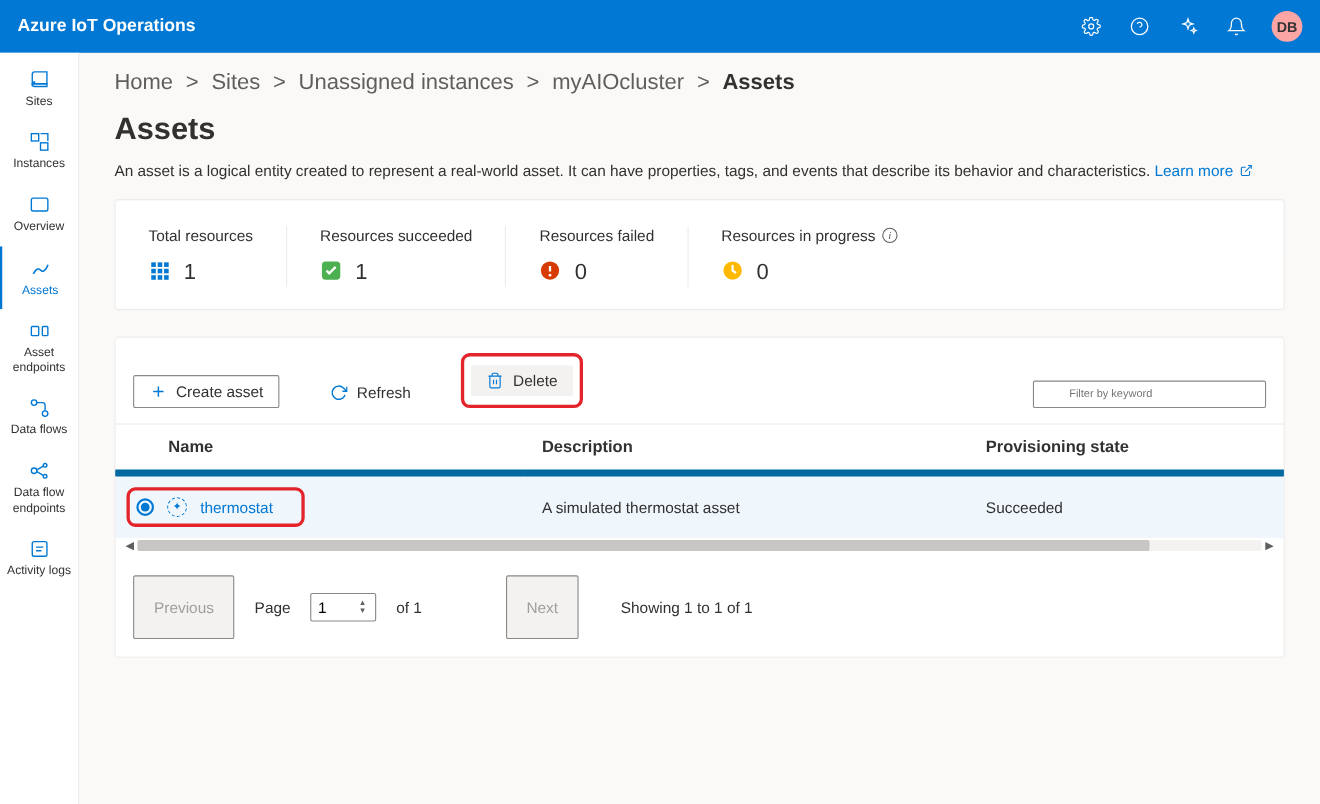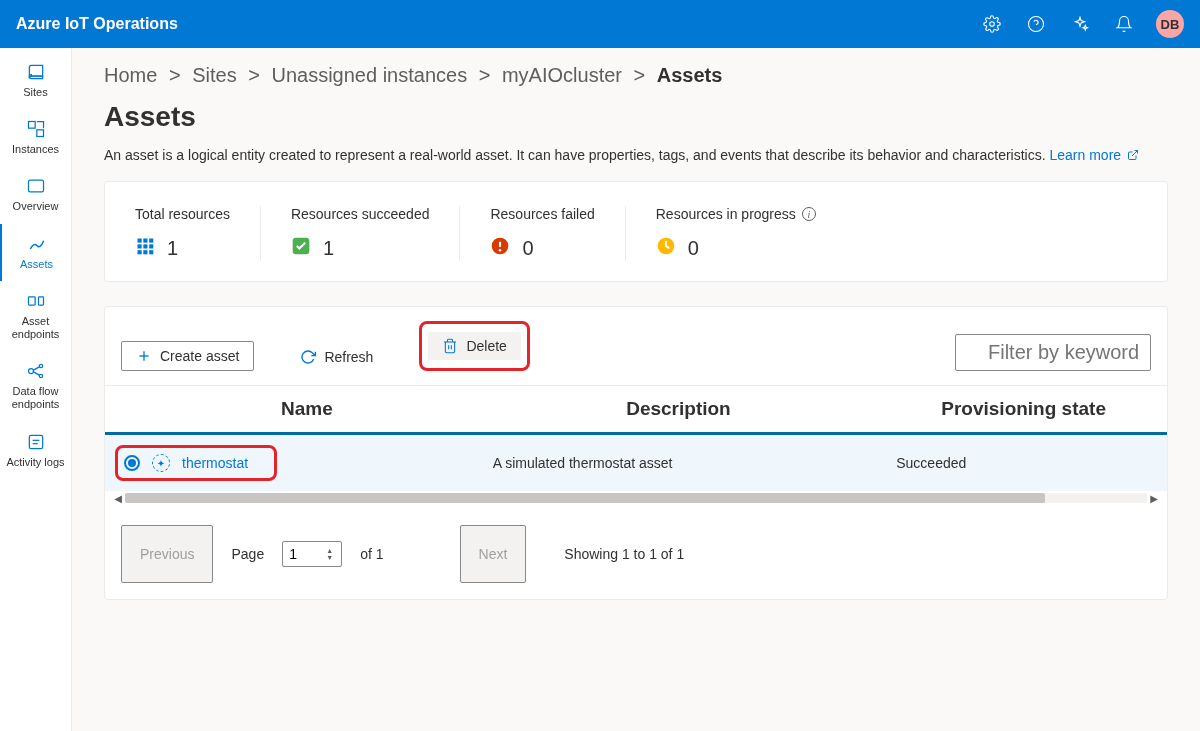--- a/index.html
+++ b/index.html
@@ -41,27 +41,27 @@
   .info-icon { width: 14px; height: 14px; border: 1px solid #605e5c; border-radius: 50%; display: inline-flex; align-items: center; justify-content: center; font-size: 10px; color: #605e5c; font-style: italic; font-family: serif; }
   
   
   .toolbar { display: flex; align-items: flex-end; padding: 14px 16px; gap: 32px; border-bottom: 1px solid #edebe9; }
   .btn { display: inline-flex; align-items: center; gap: 8px; padding: 6px 14px; font-size: 14px; cursor: pointer; border: none; background: transparent; color: #323130; }
   .btn-outline { border: 1px solid #8a8886; border-radius: 2px; }
   .btn-icon { width: 16px; height: 16px; color: #0078d4; }
   .highlight-box { border: 3px solid #e3242b; border-radius: 8px; padding: 8px 6px; }
   .btn-delete { background: #f3f2f1; border-radius: 2px; }
   .toolbar-spacer { flex: 1; }
-  .filter-input { border: 1px solid #8a8886; border-radius: 2px; padding: 6px 10px 6px 32px; width: 196px; font-size: 20px; position: relative; }
+  .filter-input { border: 1px solid #8a8886; border-radius: 2px; padding: 6px 10px 6px 32px; width: 212px; font-size: 10px; position: relative; }
   .filter-wrap { position: relative; }
   .filter-wrap .search-icon { position: absolute; left: 8px; top: 50%; transform: translateY(-50%); width: 16px; height: 16px; color: #0078d4; }
   
   
   .table { width: 100%; border-collapse: collapse; }
-  .table th { text-align: center; font-weight: 600; font-size: 19px; padding: 12px 16px; border-bottom: 3px solid #0369a1; }
+  .table th { text-align: left; font-weight: 600; font-size: 15px; padding: 12px 16px; border-bottom: 6px solid #0369a1; }
   .table td { padding: 10px 16px; font-size: 14px; }
   .table tr.selected { background: #eff6fc; }
   .radio { width: 16px; height: 16px; border-radius: 50%; border: 2px solid #0078d4; display: inline-flex; align-items: center; justify-content: center; }
   .radio-dot { width: 8px; height: 8px; border-radius: 50%; background: #0078d4; }
   .asset-link { color: #0078d4; text-decoration: none; }
   .asset-icon { width: 18px; height: 18px; border: 1px dashed #0078d4; border-radius: 50%; display: inline-flex; align-items: center; justify-content: center; font-size: 10px; color: #0078d4; }
   .name-highlight { border: 3px solid #e3242b; border-radius: 8px; padding: 6px 26px 6px 6px; display: inline-flex; align-items: center; gap: 12px; margin-left: -6px; }
   
   
   .hscroll { display: flex; align-items: center; padding: 0 6px 4px; }
@@ -143,20 +143,28 @@
           <path d="M4 18 Q 8 10, 12 14 T 20 8"></path>
         </svg>
       <span>Assets</span>
     </div>
     <div class="sidebar-item">
       <svg class="sb-icon" viewBox="0 0 24 24" fill="none" stroke="currentColor" stroke-width="1.5">
           <rect x="3" y="7" width="8" height="10" rx="1"></rect>
           <rect x="15" y="7" width="6" height="10" rx="1"></rect>
         </svg>
       <span>Asset endpoints</span>
+    </div>
+    <div class="sidebar-item">
+      <svg class="sb-icon" viewBox="0 0 24 24" fill="none" stroke="currentColor" stroke-width="1.5">
+          <circle cx="6" cy="6" r="3"></circle>
+          <circle cx="18" cy="18" r="3"></circle>
+          <path d="M9 6h6a3 3 0 0 1 3 3v6"></path>
+        </svg>
+      <span>Data flows</span>
     </div>
     <div class="sidebar-item">
       <svg class="sb-icon" viewBox="0 0 24 24" fill="none" stroke="currentColor" stroke-width="1.5">
           <circle cx="6" cy="12" r="3"></circle>
           <circle cx="18" cy="6" r="2"></circle>
           <circle cx="18" cy="18" r="2"></circle>
           <path d="M9 11l7-4M9 13l7 4"></path>
         </svg>
       <span>Data flow endpoints</span>
     </div>

